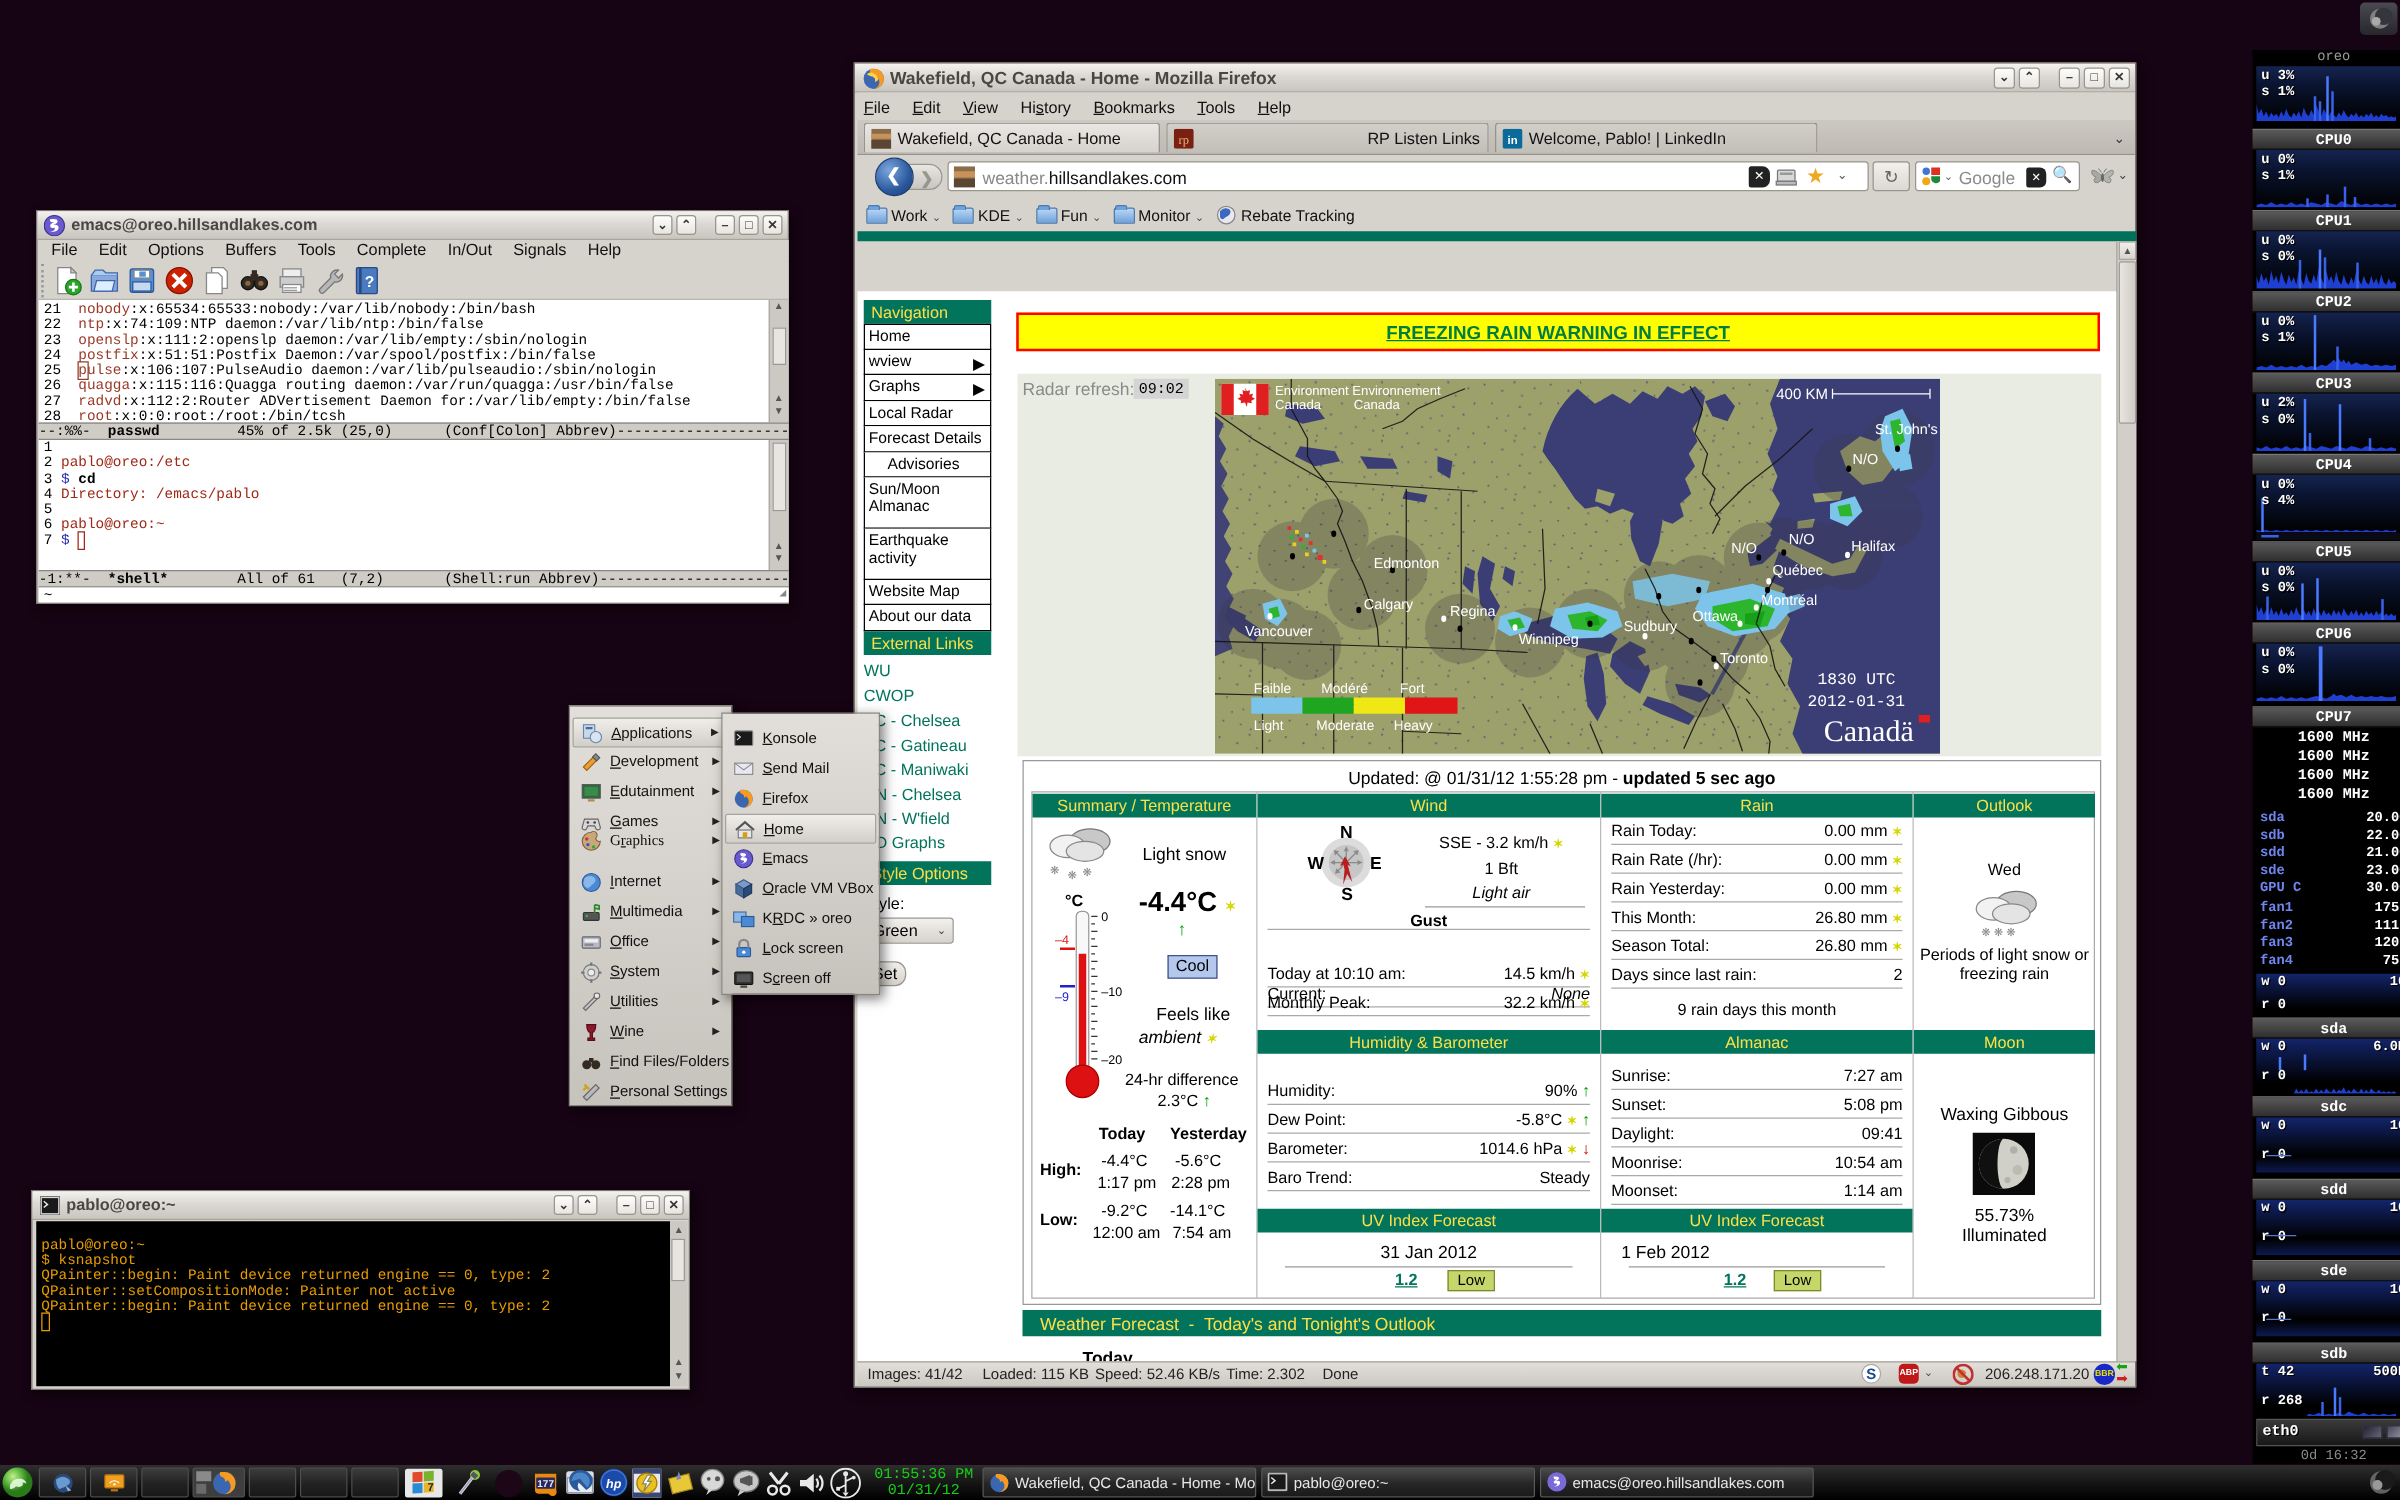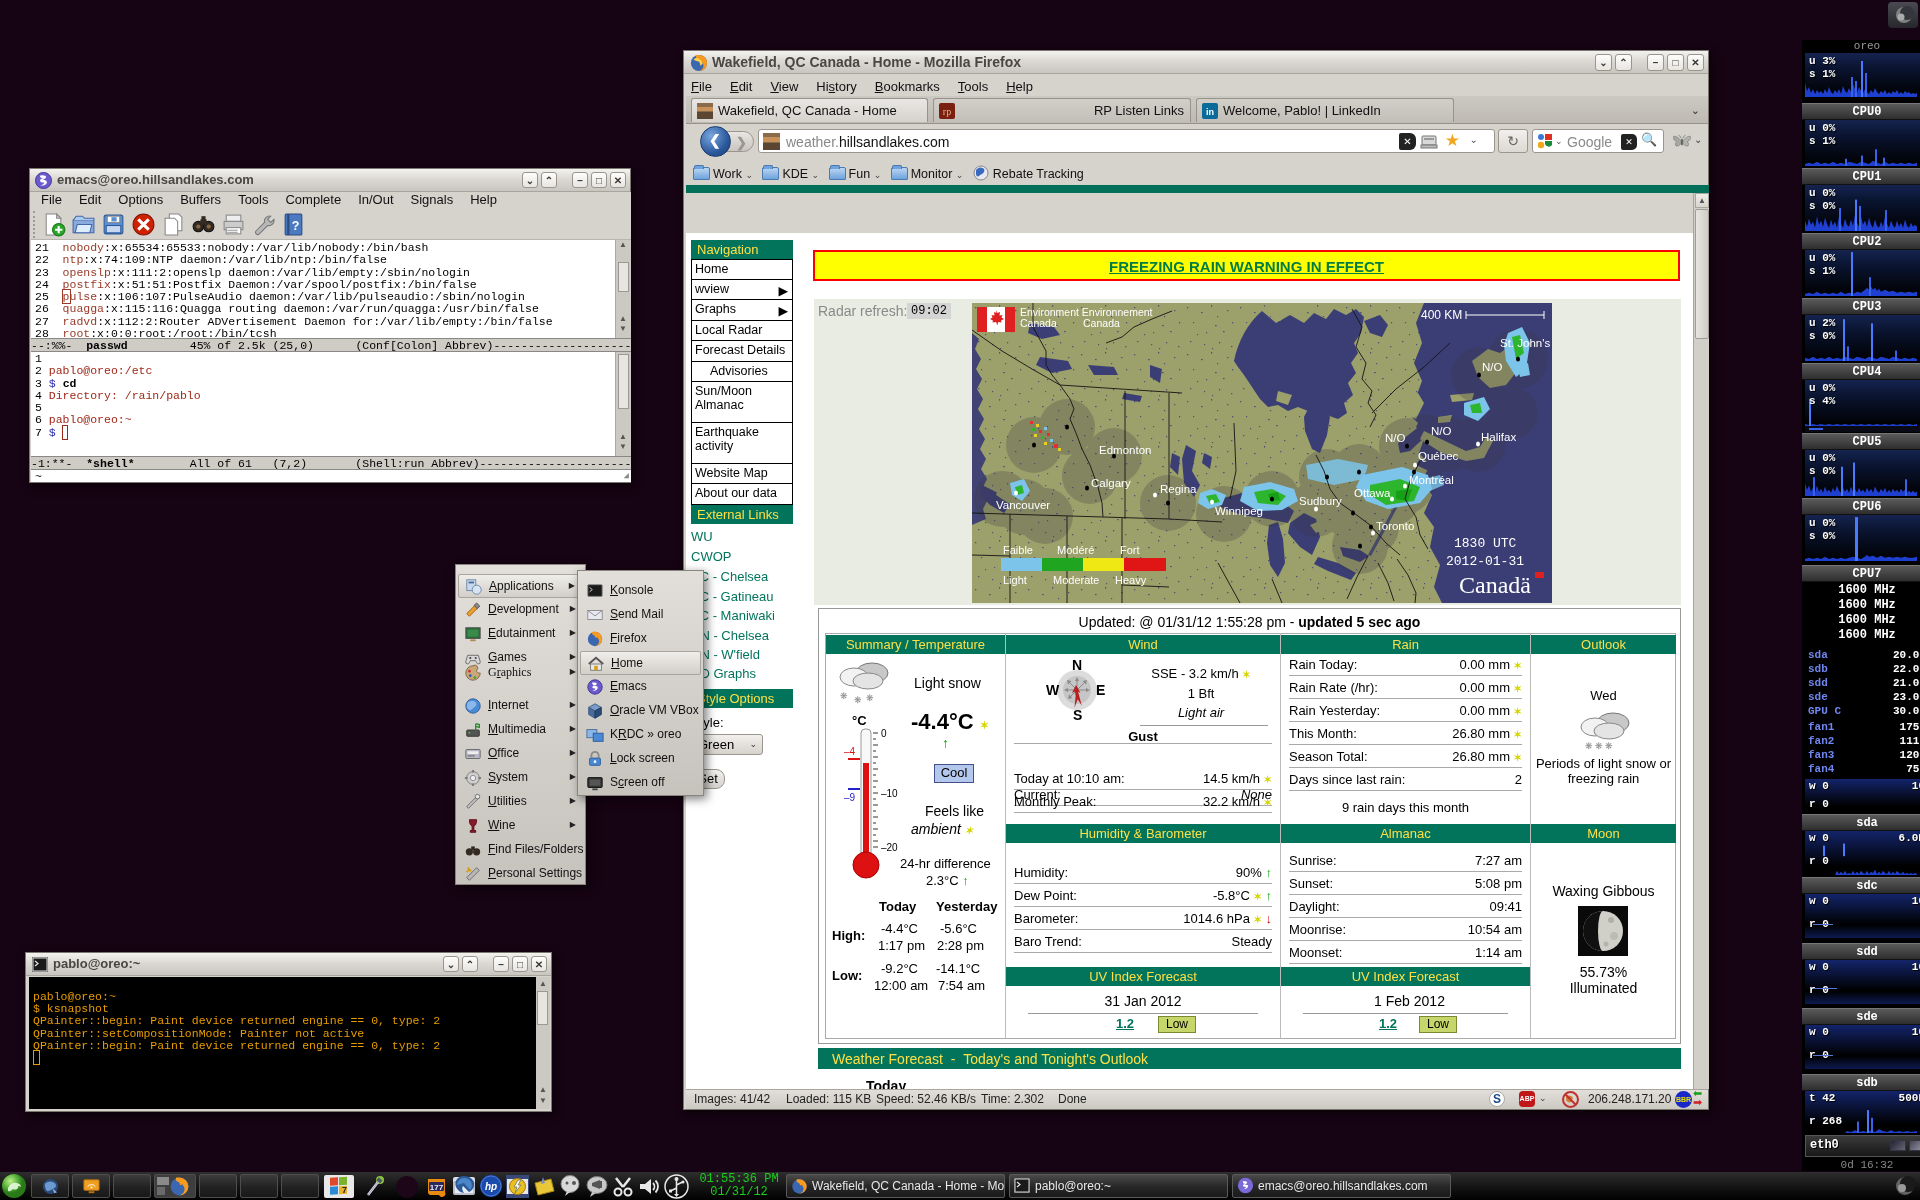--- a/index.html
+++ b/index.html
@@ -145,21 +145,21 @@
     <div class="abs" style="left:1px;top:0px;color:#555;font-size:8px;left:3px;">▲</div>
     <div class="abs" style="left:2px;top:22px;width:11px;height:30px;background:#e8e5e0;border:1px solid #999;"></div>
     <div class="abs" style="left:3px;top:74px;color:#555;font-size:8px;">▲</div>
     <div class="abs" style="left:3px;top:84px;color:#555;font-size:8px;">▼</div>
   </div>
   <div class="abs mono" style="left:1px;top:169px;width:600px;height:14px;background:#cfcbc5;border-top:1px solid #888;border-bottom:1px solid #888;font-size:11.5px;white-space:pre;overflow:hidden;">--:%%-  <b>passwd</b>         45% of 2.5k (25,0)      (Conf[Colon] Abbrev)--------------------</div>
   <div class="abs mono" style="left:1px;top:183px;width:584px;height:104px;background:#fff;font-size:11.5px;color:#000;overflow:hidden;">
     <div class="abs" style="left:4px;top:1px;line-height:12.3px;white-space:pre;">1
 2 <span style="color:#a02818;">pablo@oreo:/etc</span>
 3 <span style="color:#2828b0;">$</span> <b>cd</b>
-4 <span style="color:#a02818;">Directory: /rain/pablo</span>
+4 <span style="color:#a02818;">Directory: /emacs/pablo</span>
 5
 6 <span style="color:#a02818;">pablo@oreo:~</span>
 7 <span style="color:#2828b0;">$</span> <span style="outline:1.5px solid #a02818;color:#fff;">  </span></div>
   </div>
   <div class="abs" style="left:585px;top:183px;width:16px;height:104px;background:#ccc8c2;border-left:1px solid #aaa;">
     <div class="abs" style="left:2px;top:2px;width:11px;height:55px;background:#e8e5e0;border:1px solid #999;"></div>
     <div class="abs" style="left:3px;top:80px;color:#555;font-size:8px;">▲</div>
     <div class="abs" style="left:3px;top:90px;color:#555;font-size:8px;">▼</div>
   </div>
   <div class="abs mono" style="left:1px;top:287px;width:600px;height:14px;background:#cfcbc5;border-top:1px solid #888;border-bottom:1px solid #888;font-size:11.5px;white-space:pre;overflow:hidden;">-1:**-  <b>*shell*</b>        All of 61   (7,2)       (Shell:run Abbrev)----------------------</div>
@@ -703,21 +703,21 @@
         <div class="row" style="top:67px;height:22px;line-height:22px;">Rain Yesterday:<span class="rv">0.00 mm <span class="gear">✶</span></span></div>
         <div class="row" style="top:90px;height:22px;line-height:22px;">This Month:<span class="rv">26.80 mm <span class="gear">✶</span></span></div>
         <div class="row" style="top:113px;height:22px;line-height:22px;">Season Total:<span class="rv">26.80 mm <span class="gear">✶</span></span></div>
         <div class="row" style="top:136px;height:22px;line-height:22px;">Days since last rain:<span class="rv">2</span></div>
         <div class="abs" style="left:0;top:167px;width:249px;text-align:center;font-size:13px;">9 rain days this month</div>
         <div class="row" style="top:217px;height:22px;line-height:22px;">Sunrise:<span class="rv">7:27 am</span></div>
         <div class="row" style="top:240px;height:22px;line-height:22px;">Sunset:<span class="rv">5:08 pm</span></div>
         <div class="row" style="top:263px;height:22px;line-height:22px;">Daylight:<span class="rv">09:41</span></div>
         <div class="row" style="top:286px;height:22px;line-height:22px;">Moonrise:<span class="rv">10:54 am</span></div>
         <div class="row" style="top:309px;height:22px;line-height:22px;">Moonset:<span class="rv">1:14 am</span></div>
-        <div class="abs" style="left:4px;top:360px;width:249px;text-align:center;font-size:14px;">1 Feb 2012</div>
+        <div class="abs" style="left:16px;top:360px;width:249px;font-size:14px;">1 Feb 2012</div>
         <div class="abs" style="left:22px;top:380px;width:205px;border-bottom:1px solid #999;"></div>
         <div class="abs" style="left:98px;top:383px;font-size:13px;font-weight:bold;color:#02745c;text-decoration:underline;">1.2</div>
         <div class="abs" style="left:138px;top:383px;width:38px;height:17px;background:#c6d66a;border:1px solid #7a8a30;text-align:center;font-size:12px;padding-top:-23px;">Low</div>
       </div>
 
       <div class="wt" style="left:712px;top:24px;width:145px;height:406px;">
         <div class="abs" style="left:0;top:55px;width:145px;text-align:center;font-size:13px;">Wed</div>
         <svg class="abs" style="left:40px;top:74px;" width="66" height="48" viewBox="0 0 66 48">
             <ellipse cx="42" cy="16" rx="16" ry="10" fill="#c8c8c8" stroke="#777"></ellipse>
             <ellipse cx="24" cy="20" rx="14" ry="9" fill="#f2f2f2" stroke="#888"></ellipse>

